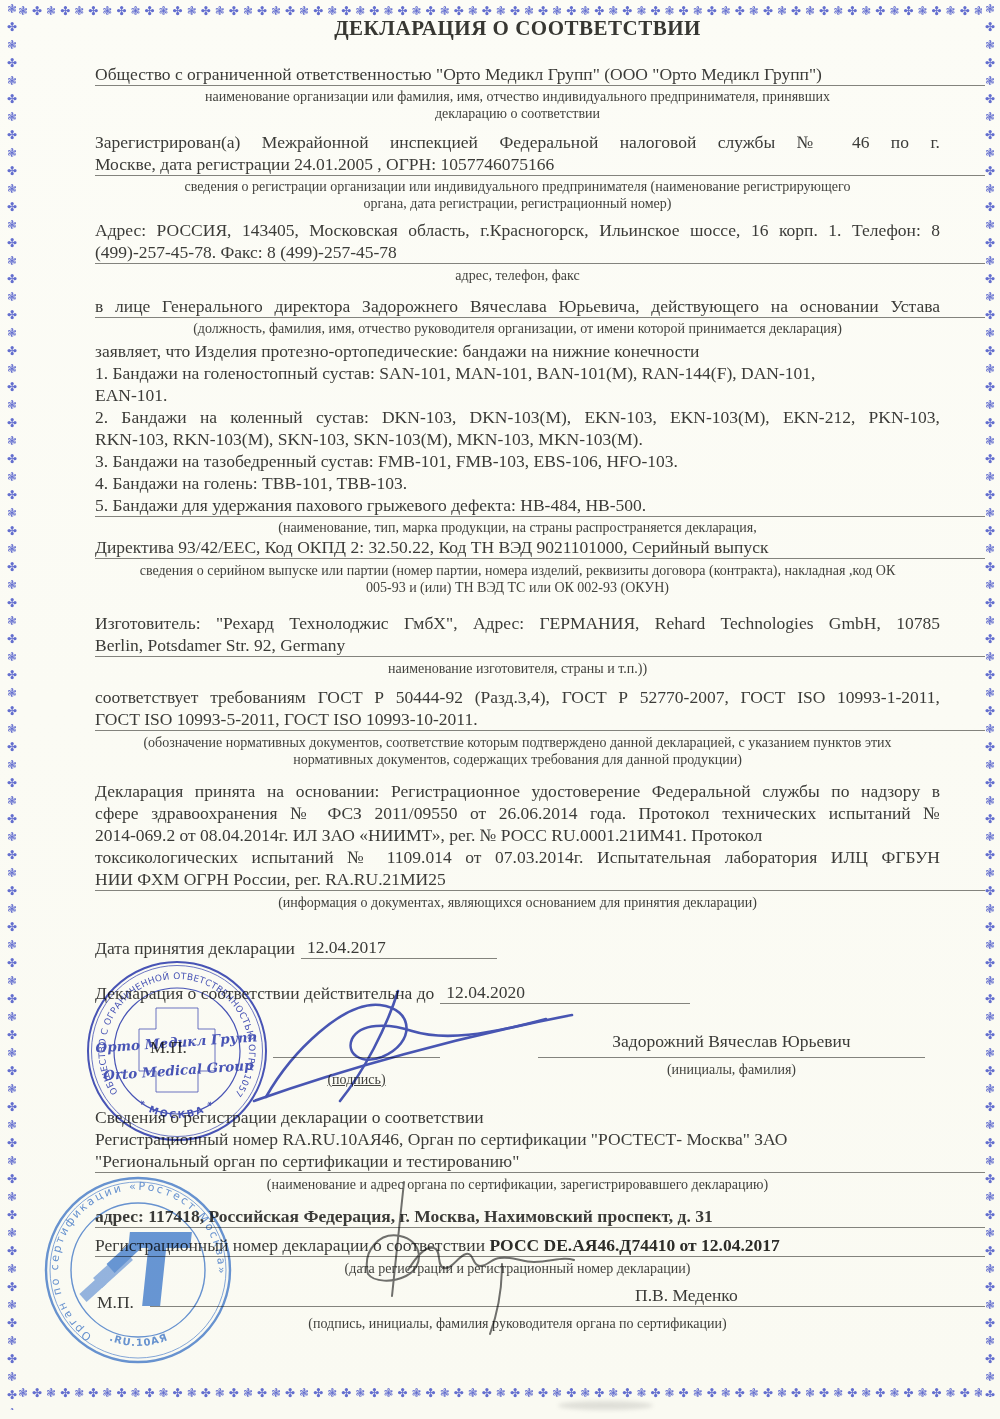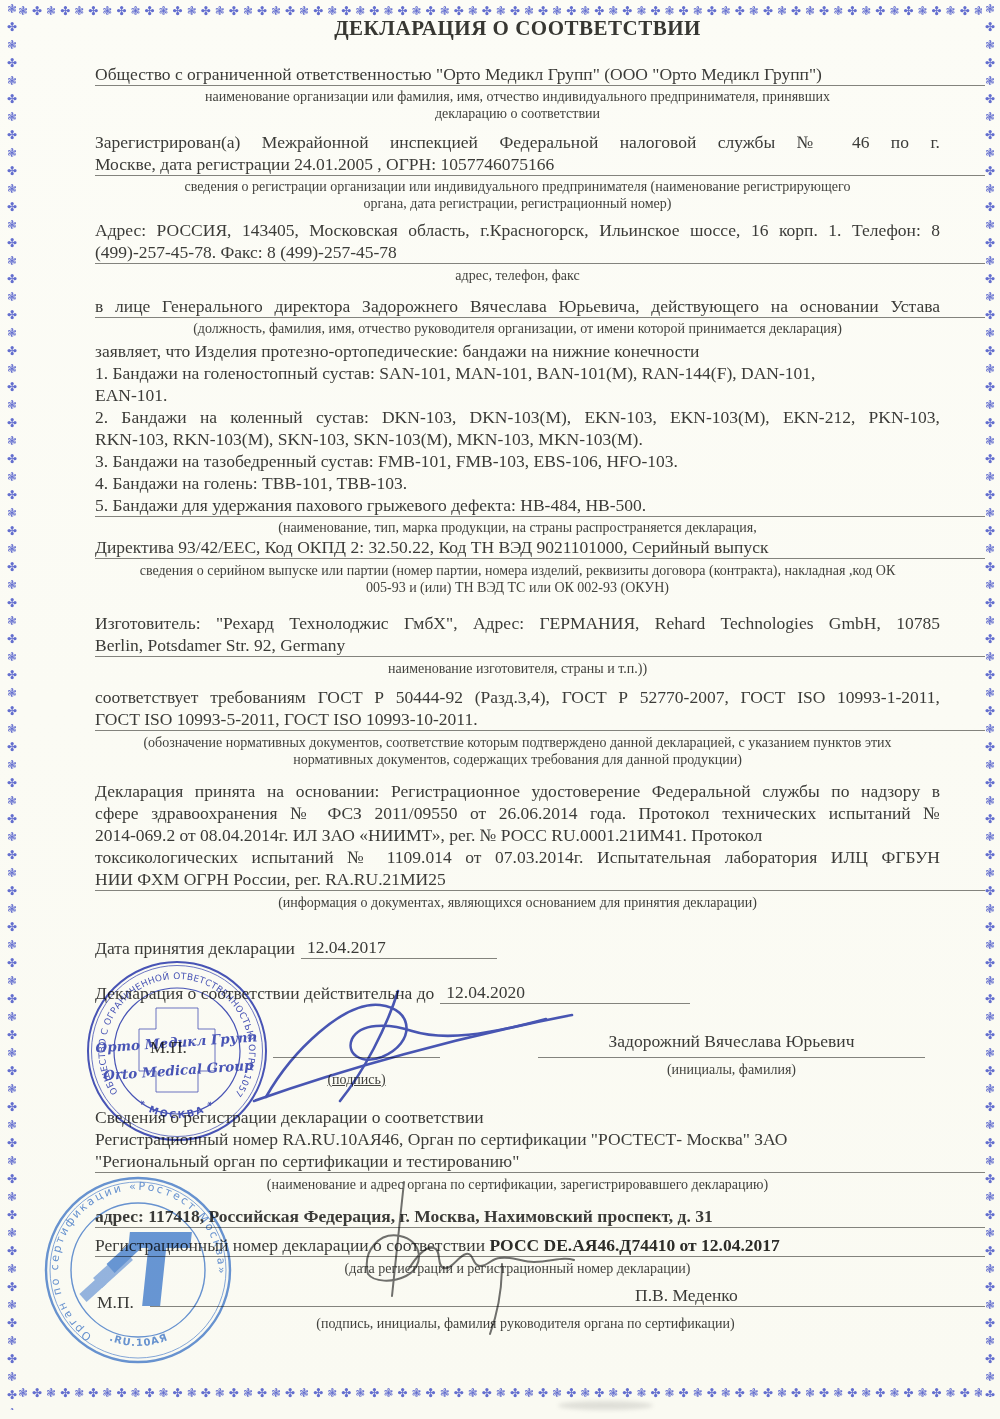--- a/index.html
+++ b/index.html
@@ -127,21 +127,21 @@
       <span>Декларация о соответствии действительна до</span><span class="fillline" style="width:250px;text-indent:6px;">12.04.2020</span>
     </div>
 
     <div style="position:relative;height:50px;margin-top:24px;">
       <span class="mp" style="position:absolute;left:55px;top:8px;">М.П.</span>
       <div style="position:absolute;left:178px;top:0;width:167px;">
         <div class="sigblockline" style="height:29px;"></div>
         <div class="cap" style="padding:0;margin-top:13px;text-decoration:underline;">(подпись)</div>
       </div>
       <div style="position:absolute;left:443px;top:0;width:387px;text-align:center;">
-        <div class="sigblockline" style="height:29px;line-height:26px;">Задорожний Вячеслава Юрьевич</div>
+        <div class="sigblockline" style="height:29px;line-height:26px;">Задорожний Вячеслав Юрьевич</div>
         <div class="cap" style="padding:0;margin-top:3px;">(инициалы, фамилия)</div>
       </div>
     </div>
 
     <div style="margin-top:28px;">Сведения о регистрации декларации о соответствии</div>
     <div class="blk ul">
       <div>Регистрационный номер RA.RU.10АЯ46, Орган по сертификации "РОСТЕСТ- Москва" ЗАО</div>
       <div>"Региональный орган по сертификации и тестированию"</div>
     </div>
     <div class="cap" style="margin-top:3px;">
@@ -152,21 +152,21 @@
       <span>Регистрационный номер декларации о соответствии </span><span class="bold">РОСС DE.АЯ46.Д74410 от 12.04.2017</span>
     </div>
     <div class="cap" style="margin-top:3px;">
       <div>(дата регистрации и регистрационный номер декларации)</div>
     </div>
 
     <div style="position:relative;height:52px;margin-top:12px;">
       <span class="mp" style="position:absolute;left:2px;top:2px;">М.П.</span>
       <div class="sigblockline" style="position:absolute;left:55px;right:0;top:0;height:17px;"></div>
       <span style="position:absolute;left:540px;top:-5px;">П.В. Меденко</span>
-      <div class="cap" style="position:absolute;left:8px;top:26px;width:845px;padding:0;">(подпись, инициалы, фамилия руководителя органа по сертификации)</div>
+      <div class="cap" style="position:absolute;left:0;top:26px;width:845px;padding:0;">(подпись, инициалы, фамилия руководителя органа по сертификации)</div>
     </div>
   </div>
 
   <svg viewBox="0 0 186 186" style="position:absolute;left:84px;top:958px;width:186px;height:186px;z-index:5;mix-blend-mode:multiply;opacity:.88;">
     <defs>
       <path id="s1r" d="M34,134.3 A72,72 0 1 1 152,134.3"></path>
       <path id="s1b" d="M52.7,146.5 A67,67 0 0 0 133.3,146.5"></path>
     </defs>
     <circle cx="93" cy="93" r="89" fill="none" stroke="#2f3db5" stroke-width="2"></circle>
     <circle cx="93" cy="93" r="85.5" fill="none" stroke="#2f3db5" stroke-width="0.8"></circle>

